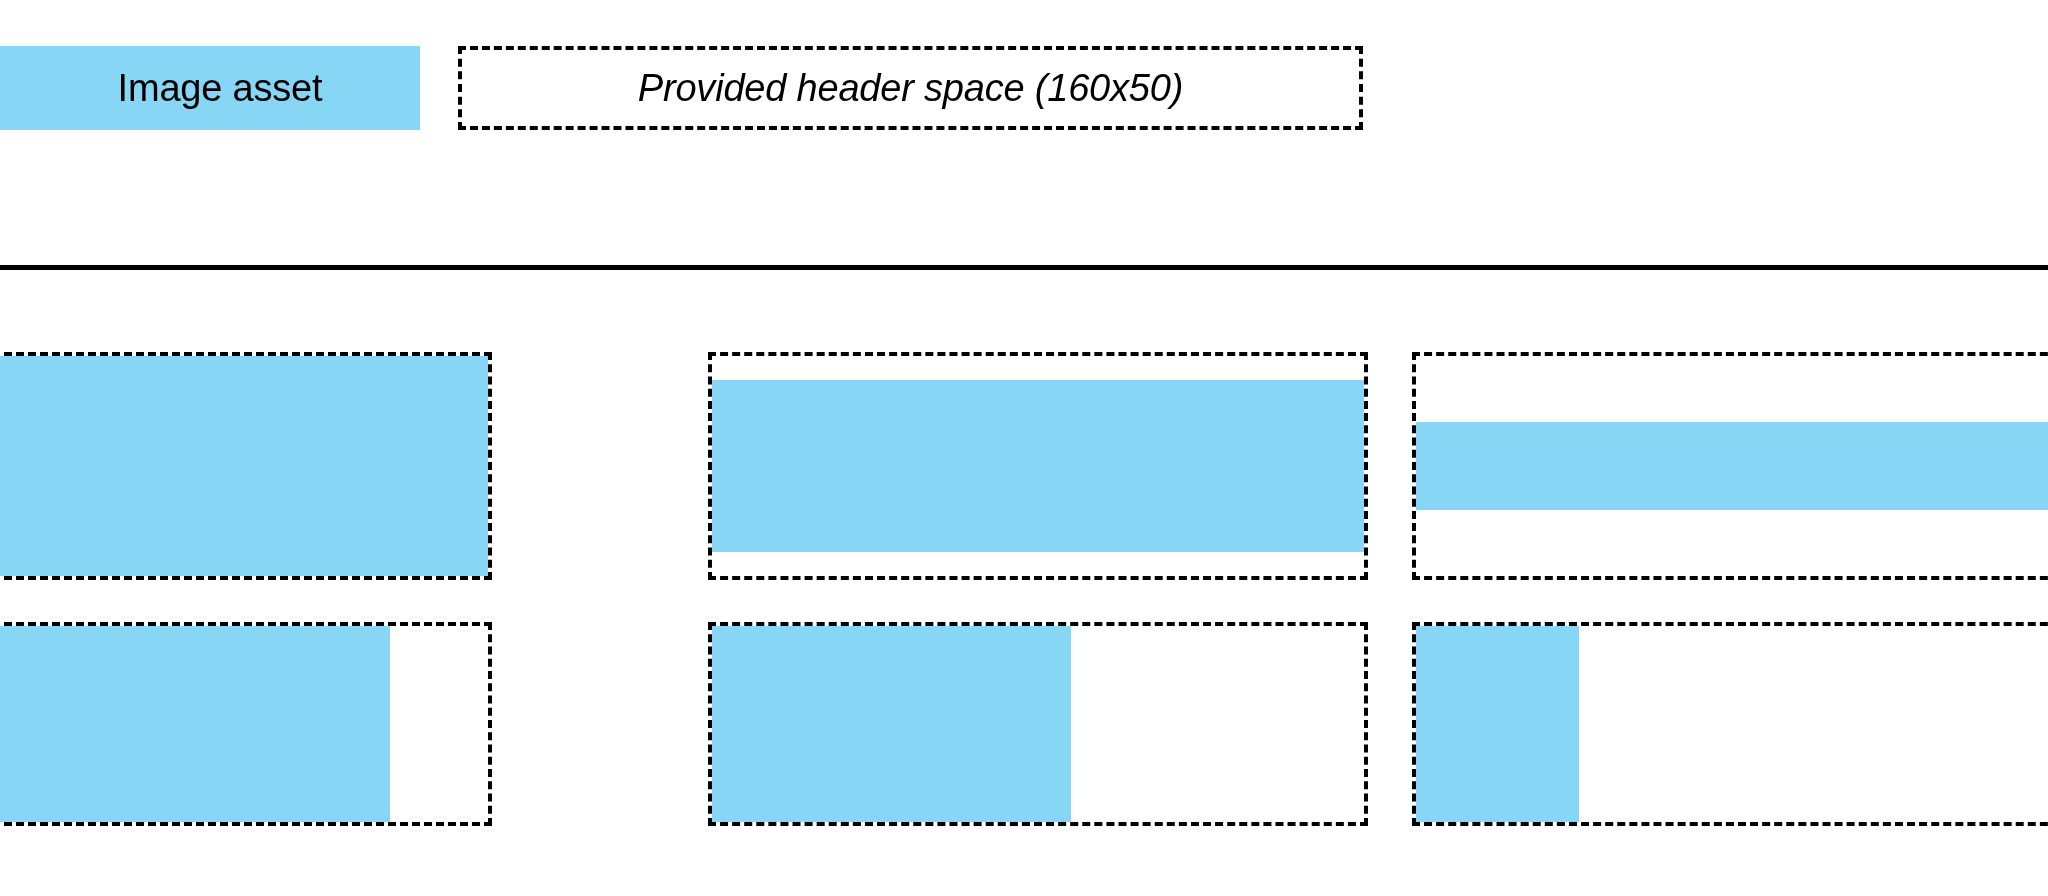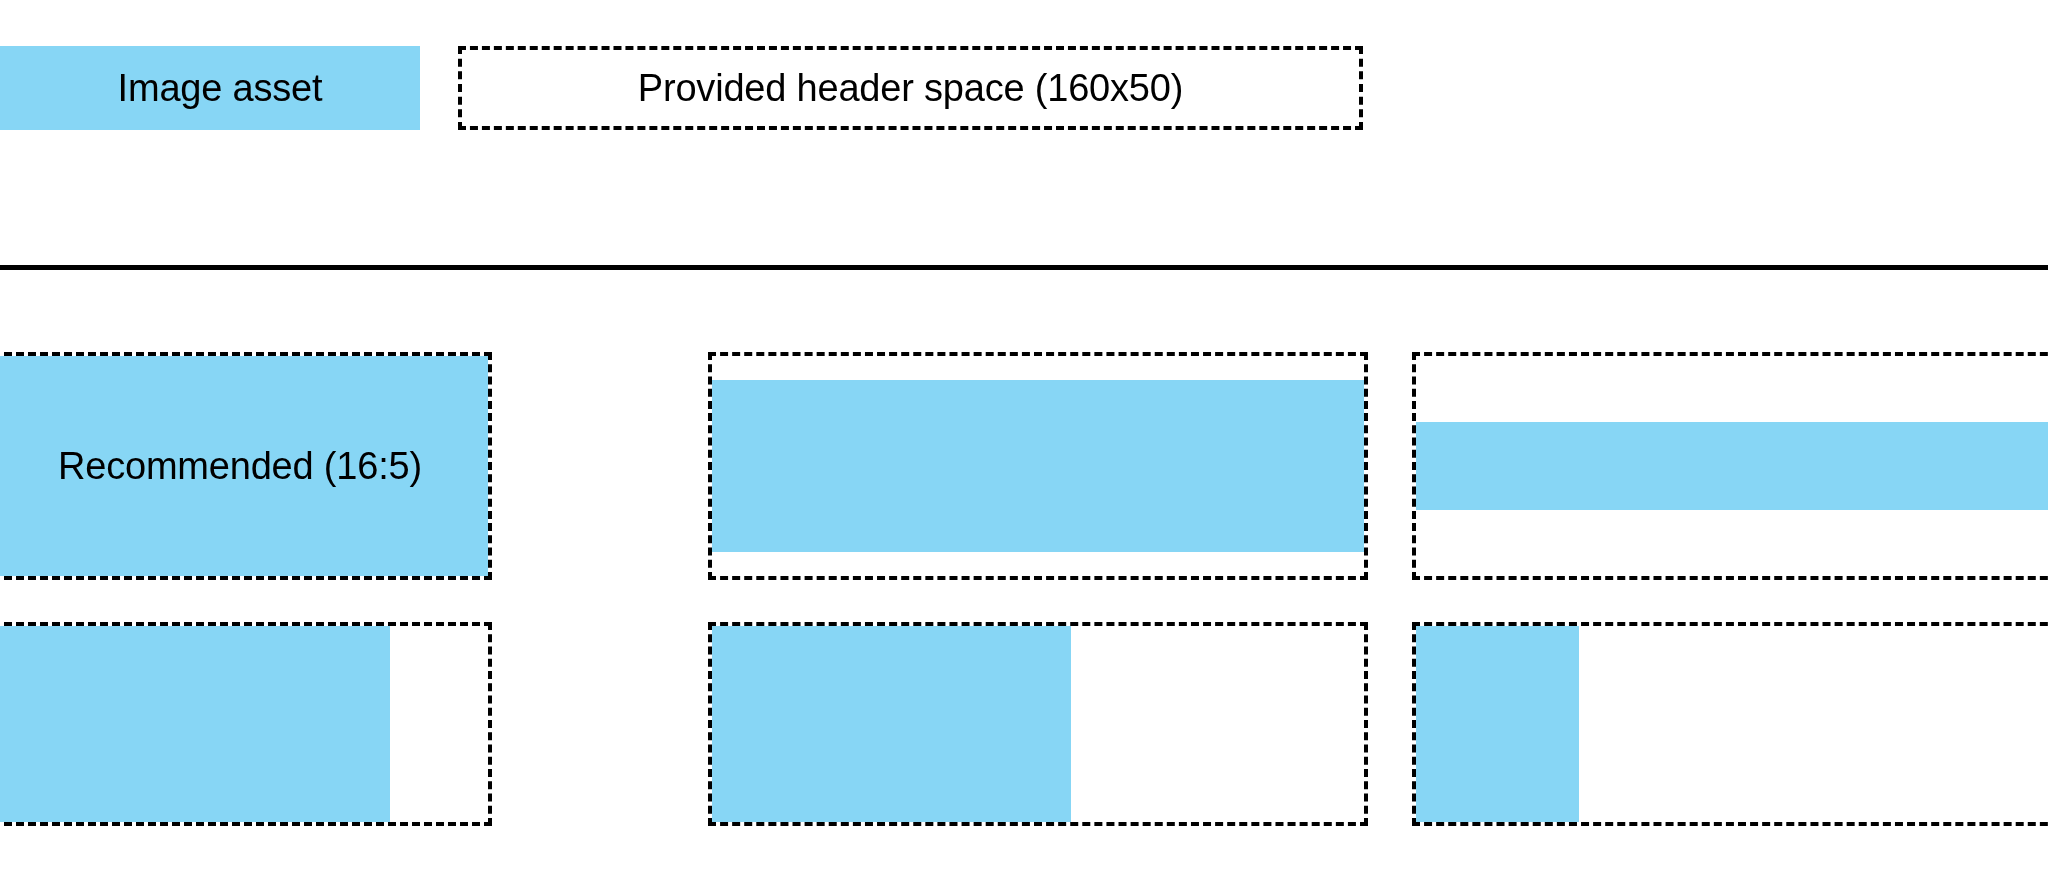--- a/index.html
+++ b/index.html
@@ -60,20 +60,21 @@
     left: 458px;
     top: 0;
     width: 905px;
     height: 84px;
     border: 4px dashed #000000;
     box-sizing: border-box;
     display: flex;
     align-items: center;
     justify-content: center;
     background: #ffffff;
+    font-style: italic;
   }
 
   .header-space-label {
     font-size: 38px;
     letter-spacing: -0.2px;
     color: #000000;
     white-space: nowrap;
     line-height: 1;
   }
 
@@ -154,21 +155,20 @@
 
   </div>
 
   <div class="divider"></div>
 
   <div class="grid">
 
     <div class="grid-row row-0">
       <div class="cell col-0">
         <div class="fill" style="background: rgb(135, 214, 245); width: 100%; height: 100%; left: 0px; top: 0%;"></div>
-        <span class="cell-label">Recommended (16:5)</span>
       </div>
       <div class="cell col-1">
         <div class="fill" style="background: rgb(135, 214, 245); width: 100%; height: 78%; left: 0px; top: 11%;"></div>
       </div>
       <div class="cell col-2">
         <div class="fill" style="background: rgb(135, 214, 245); width: 100%; height: 40%; left: 0px; top: 30%;"></div>
       </div>
     </div>
 
     <div class="grid-row row-1">

